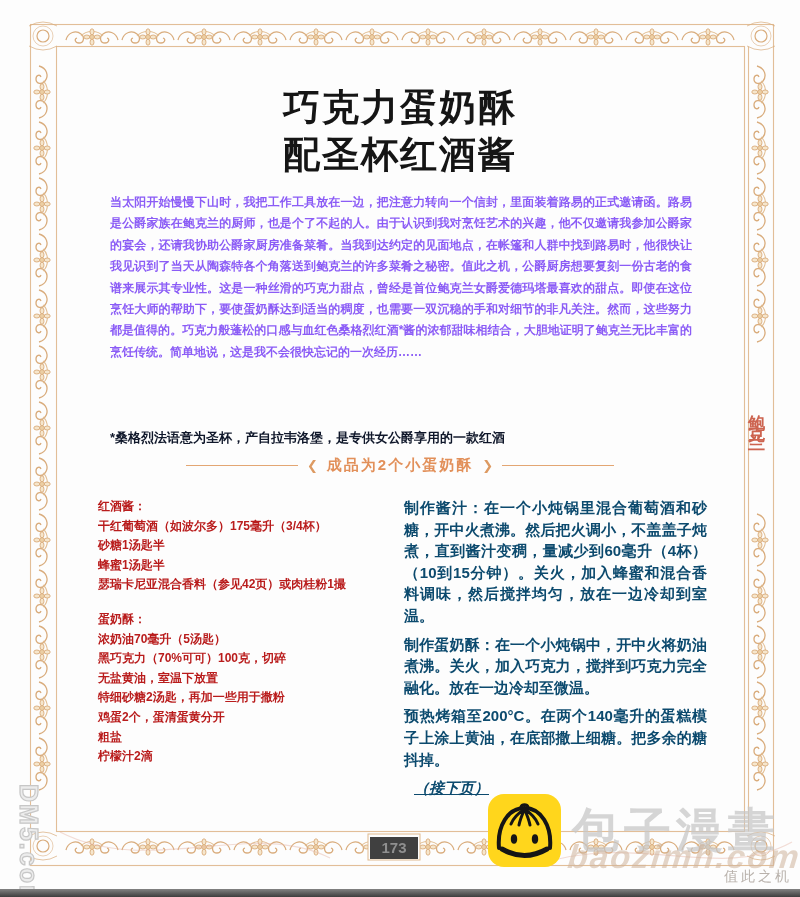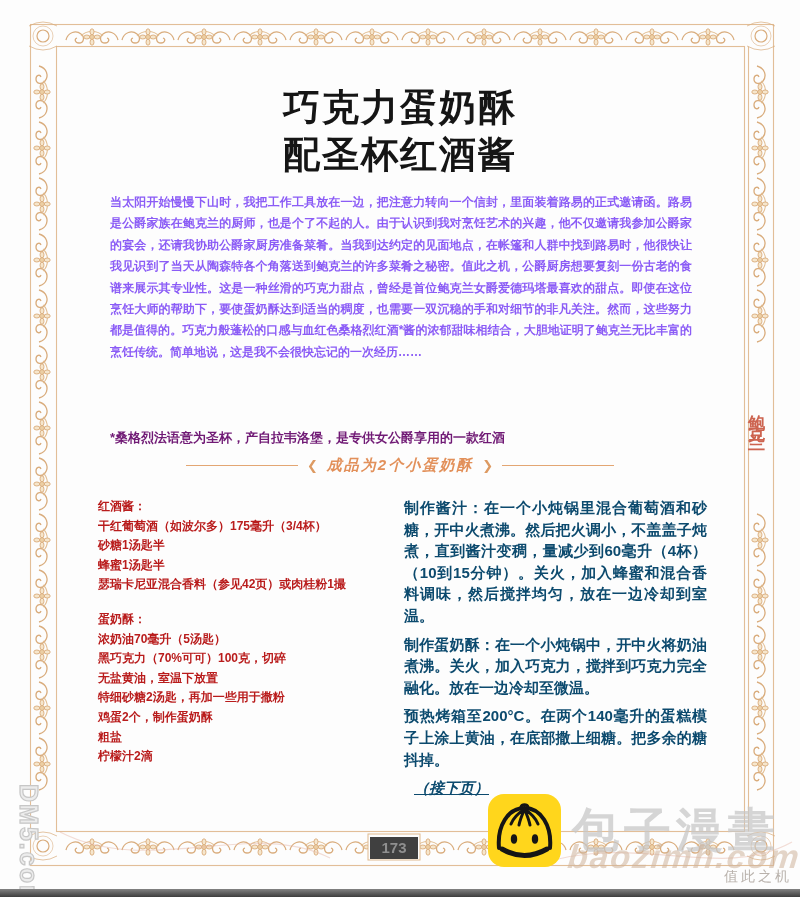--- a/index.html
+++ b/index.html
@@ -10,28 +10,28 @@
   
   #border-svg { left:0; top:0; z-index:1; }
   .frame { fill:none; stroke:#ddb386; stroke-width:1.1; opacity:.85; }
 
   
   .content { z-index:2; }
   .title { left:0; right:0; top:84px; text-align:center; font-size:37px; font-weight:800;
            color:#151515; letter-spacing:2px; line-height:1.28; }
   .intro { left:110px; top:192px; width:582px; font-size:12px; line-height:21.4px;
            text-align:justify; font-weight:600; color:#8b5cf6; }
-  .footnote { left:110px; top:429px; width:560px; font-size:13px; font-weight:600; color:#701a75; }
+  .footnote { left:110px; top:429px; width:560px; font-size:13px; font-weight:600; color:#0f172a; }
 
   .divider { left:60px; right:60px; top:456px; display:flex; justify-content:center;
              align-items:center; gap:9px; color:#e2905a; }
   .divider .rule { width:112px; border-top:1.6px solid #e3a briefly; }
   .divider .rule { border-top:1.6px solid #e3a673; }
   .divider .arrow { font-size:13px; line-height:1; color:#dd9a62; }
-  .divider .label { font-size:15px; font-weight:800; letter-spacing:2px;font-style:italic; }
+  .divider .label { font-size:15px; font-weight:800; letter-spacing:2px; }
 
   .col-left { left:98px; top:497px; width:294px; font-size:12px; line-height:19.6px;
               font-weight:600; color:#b91c1c; }
   .ing-heading { font-weight:800; }
   .ing-section + .ing-section { margin-top:15px; }
 
   .col-right { left:404px; top:497px; width:303px; font-size:15px; line-height:21.6px;
                text-align:justify; font-weight:600; color:#0c4a6e; }
   .col-right p + p { margin-top:7px; }
   .step-lead { font-weight:800; }
@@ -187,21 +187,21 @@
       <div>砂糖1汤匙半</div>
       <div>蜂蜜1汤匙半</div>
       <div>瑟瑞卡尼亚混合香料（参见42页）或肉桂粉1撮</div>
     </div>
     <div class="ing-section">
       <div class="ing-heading">蛋奶酥：</div>
       <div>浓奶油70毫升（5汤匙）</div>
       <div>黑巧克力（70%可可）100克，切碎</div>
       <div>无盐黄油，室温下放置</div>
       <div>特细砂糖2汤匙，再加一些用于撒粉</div>
-      <div>鸡蛋2个，制作蛋奶酥</div>
+      <div>鸡蛋2个，蛋清蛋黄分开</div>
       <div>粗盐</div>
       <div>柠檬汁2滴</div>
     </div>
   </div>
 
   <div class="abs content col-right">
     <p><span class="step-lead">制作酱汁：</span><span>在一个小炖锅里混合葡萄酒和砂糖，开中火煮沸。然后把火调小，不盖盖子炖煮，直到酱汁变稠，量减少到60毫升（4杯）（10到15分钟）。关火，加入蜂蜜和混合香料调味，然后搅拌均匀，放在一边冷却到室温。</span></p>
     <p><span class="step-lead">制作蛋奶酥：</span><span>在一个小炖锅中，开中火将奶油煮沸。关火，加入巧克力，搅拌到巧克力完全融化。放在一边冷却至微温。</span></p>
     <p>预热烤箱至200°C。在两个140毫升的蛋糕模子上涂上黄油，在底部撒上细糖。把多余的糖抖掉。</p>
     <p class="continued">（接下页）</p>

